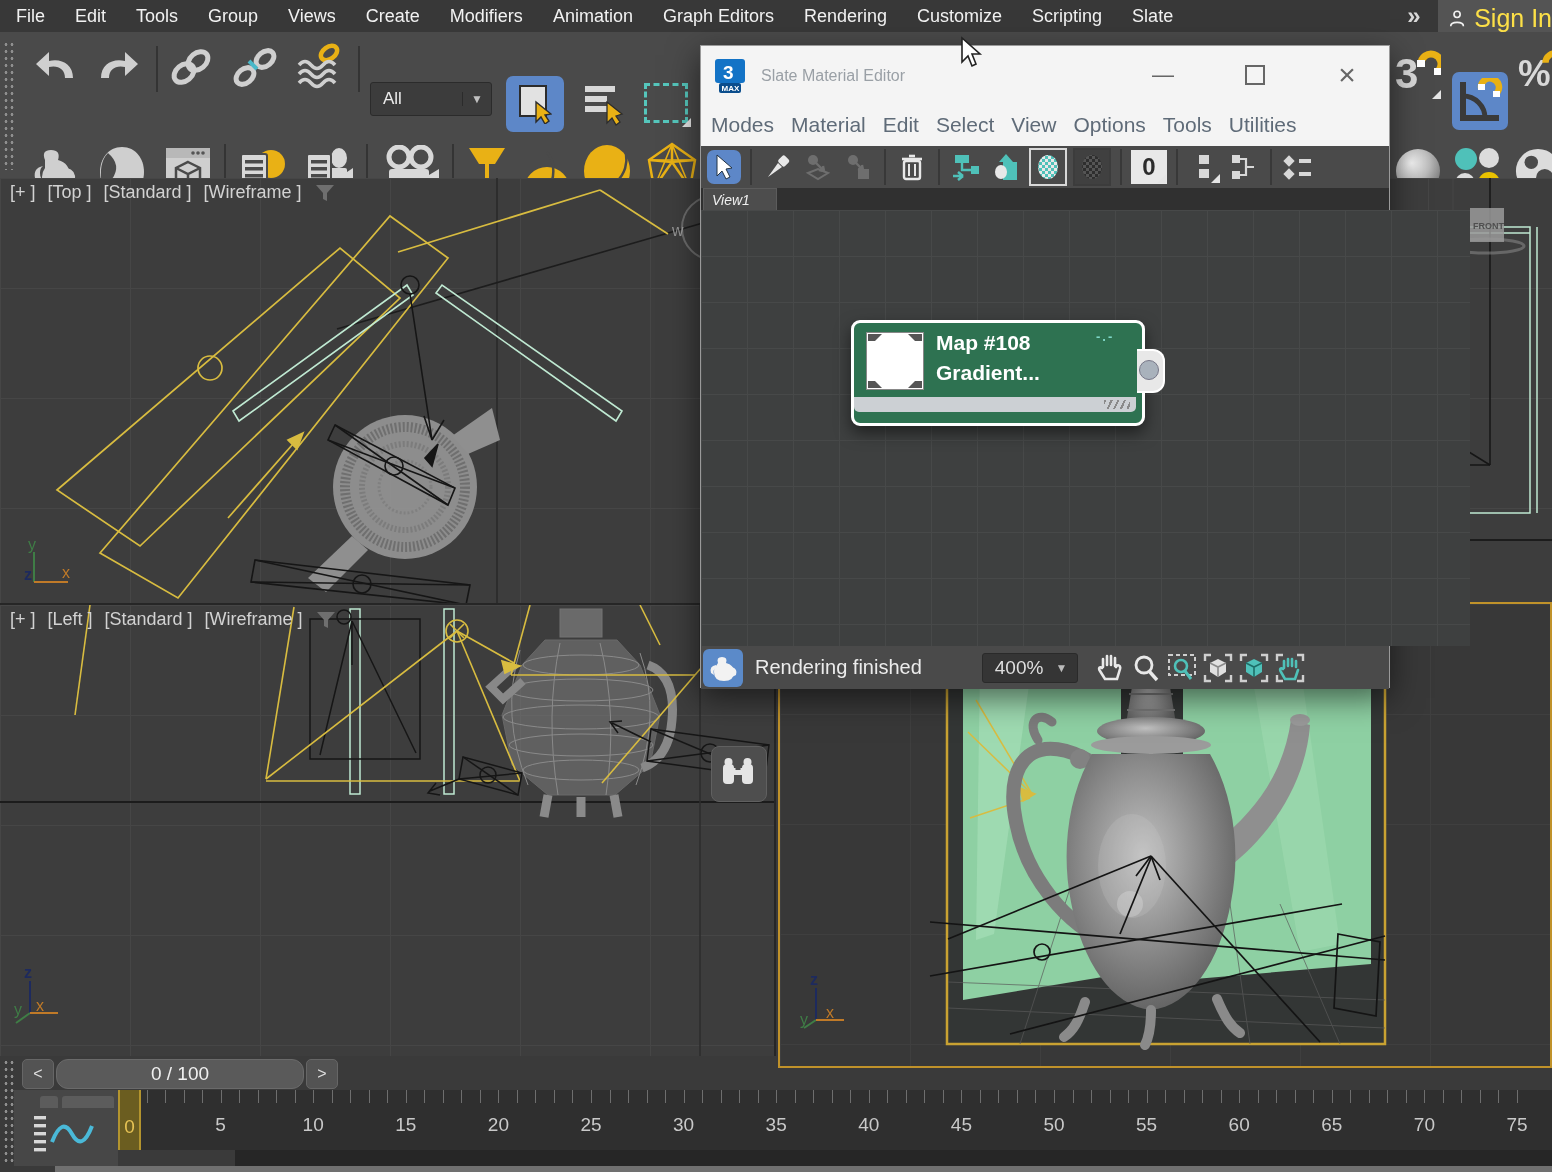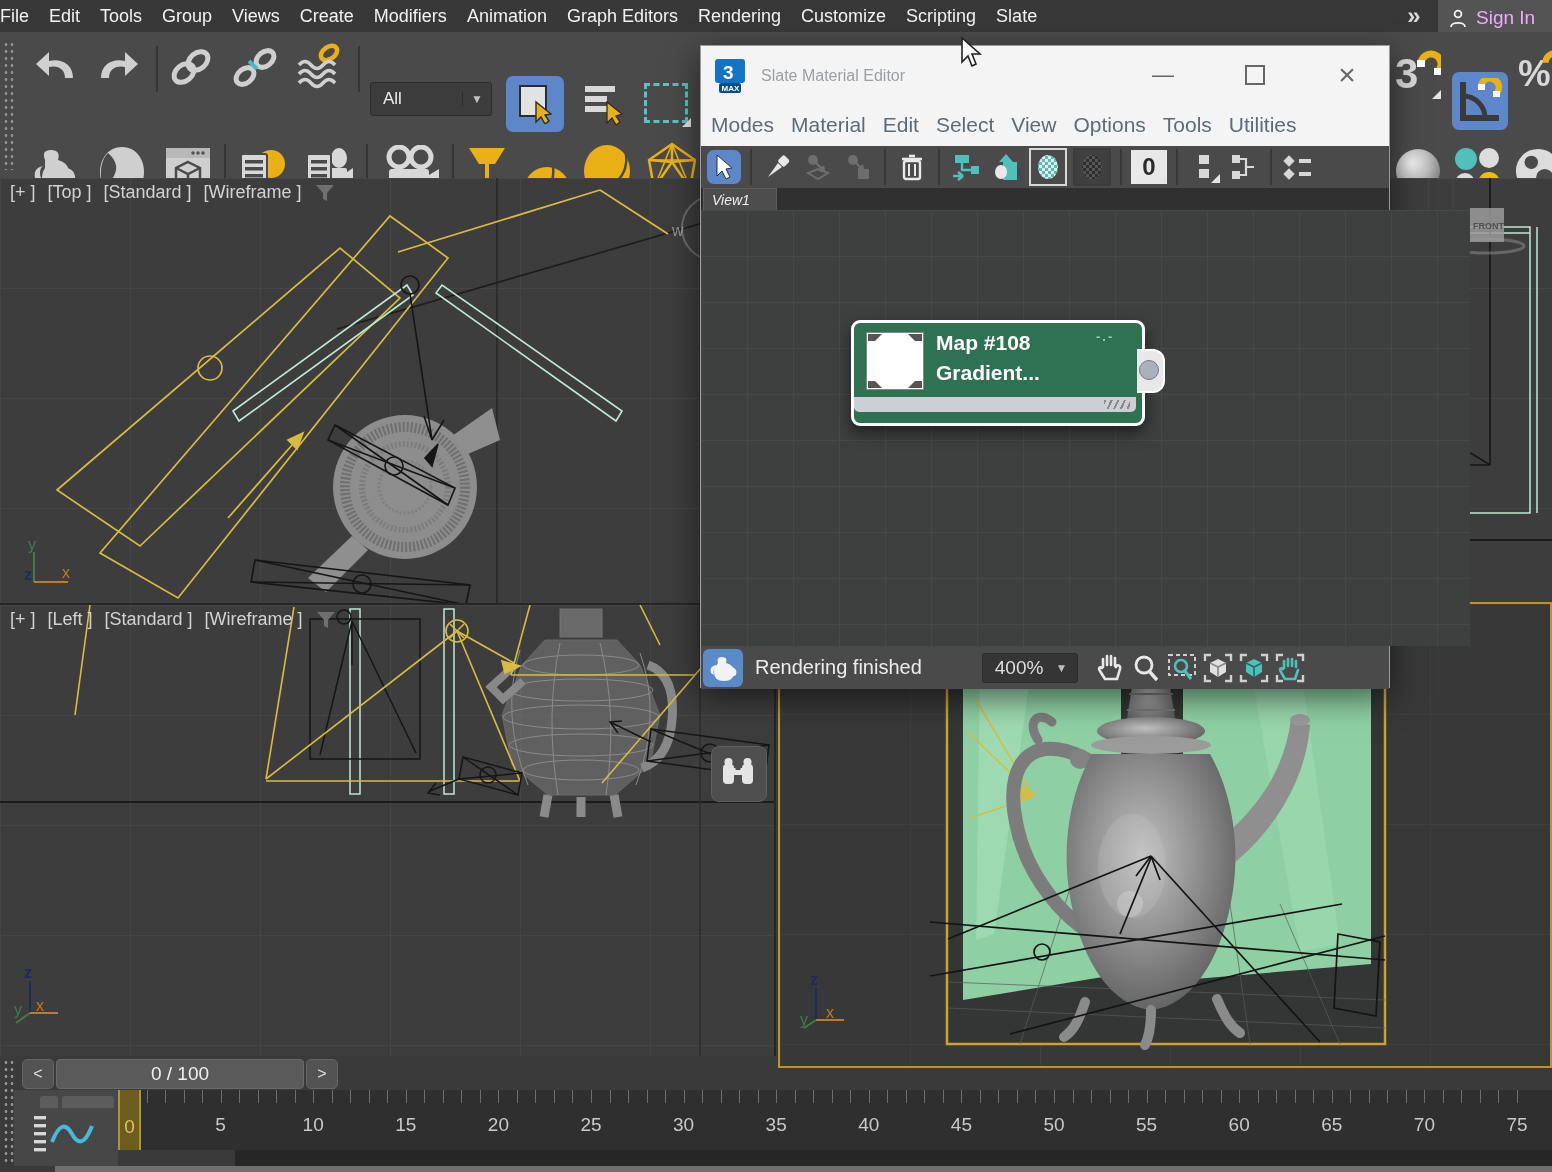--- a/index.html
+++ b/index.html
@@ -1,27 +1,27 @@
 <!DOCTYPE html>
 <html><head>
 <meta charset="utf-8">
 <style>
   html,body{margin:0;padding:0;background:#222;}
   #app{position:relative;width:1552px;height:1172px;background:#3a3a3a;
        font-family:"Liberation Sans",sans-serif;overflow:hidden;}
   .abs{position:absolute;}
   
   #menubar{left:0;top:0;width:1552px;height:32px;background:#383838;display:flex;align-items:center;
-           gap:20px;box-sizing:border-box;}
+           gap:30px;padding-left:16px;box-sizing:border-box;}
   #menubar span{color:#f2f2f2;font-size:18px;white-space:nowrap;cursor:default;}
   #overflow-btn{left:1392px;top:0;width:44px;height:32px;color:#d8d8d8;font-size:24px;
            display:flex;align-items:center;justify-content:center;font-weight:bold;}
   #signin{left:1438px;top:0;width:114px;height:36px;background:#545454;display:flex;align-items:center;
            gap:8px;padding-left:10px;box-sizing:border-box;}
-  #signin span{color:#f0abfc;font-size:19px;white-space:nowrap;}
+  #signin span{color:#fde047;font-size:25px;white-space:nowrap;}
   
   #toolbar{left:0;top:32px;width:1552px;height:146px;background:#4a4a4a;}
   .dotgrip{width:12px;background-image:radial-gradient(circle,#8f8f8f 1.3px,transparent 1.6px);
            background-size:6px 7px;background-position:1px 1px;}
   .tsep{width:2px;background:#343434;}
   .tbtn{display:flex;align-items:center;justify-content:center;}
   .bluebtn{background:#5d87c8;border-radius:7px;}
   .flyout:after{content:"";position:absolute;right:1px;bottom:1px;border-style:solid;
            border-width:0 0 9px 9px;border-color:transparent transparent #e5e5e5 transparent;}
   #filter-dropdown{width:122px;height:34px;background:#3c3c3c;border:1px solid #2b2b2b;border-radius:3px;
@@ -32,21 +32,21 @@
   .vp{background:#3d3d3d;overflow:hidden;}
   .vpgrid{background-image:linear-gradient(#464646 1px,transparent 1px),
            linear-gradient(90deg,#464646 1px,transparent 1px);background-size:130px 110px;}
   .vplabel{display:flex;gap:12px;align-items:center;font-size:18px;color:#d2d2d2;}
   .vplabel span{white-space:pre;}
   .tripod{pointer-events:none;}
   
   #spinrow{left:0;top:1056px;width:777px;height:34px;background:#3a3a3a;}
   .spinbtn{width:30px;height:28px;background:#535353;border:1px solid #666;border-radius:5px;
            color:#e0e0e0;font-size:16px;display:flex;align-items:center;justify-content:center;}
-  #framefield{width:246px;height:28px;background:#5a5a5a;border:1px solid #6a6a6a;border-radius:4px;
+  #framefield{width:246px;height:28px;background:#5a5a5a;border:1px solid #6a6a6a;border-radius:12px;
            color:#f0f0f0;font-size:19px;display:flex;align-items:center;justify-content:center;}
   #animpanel{left:14px;top:1090px;width:104px;height:76px;background:#474747;}
   #ruler{left:118px;top:1090px;width:1434px;height:60px;background:#2f2f2f;overflow:hidden;}
   #ruler .tick{position:absolute;top:0;width:1px;height:13px;background:#6e6e6e;}
   #ruler .tick-label{position:absolute;top:24px;transform:translateX(-50%);color:#c9c9c9;font-size:19px;}
   #timeslider{left:118px;top:1090px;width:23px;height:60px;background:#6b5d20;
            border-left:2px solid #b3942e;border-right:2px solid #b3942e;box-sizing:border-box;
            color:#e6c254;font-size:19px;display:flex;align-items:flex-end;justify-content:center;padding-bottom:12px;}
   #undertrack{left:235px;top:1150px;width:1317px;height:16px;background:#262626;}
   #bottomstrip{left:55px;top:1166px;width:1497px;height:6px;background:#707070;}

